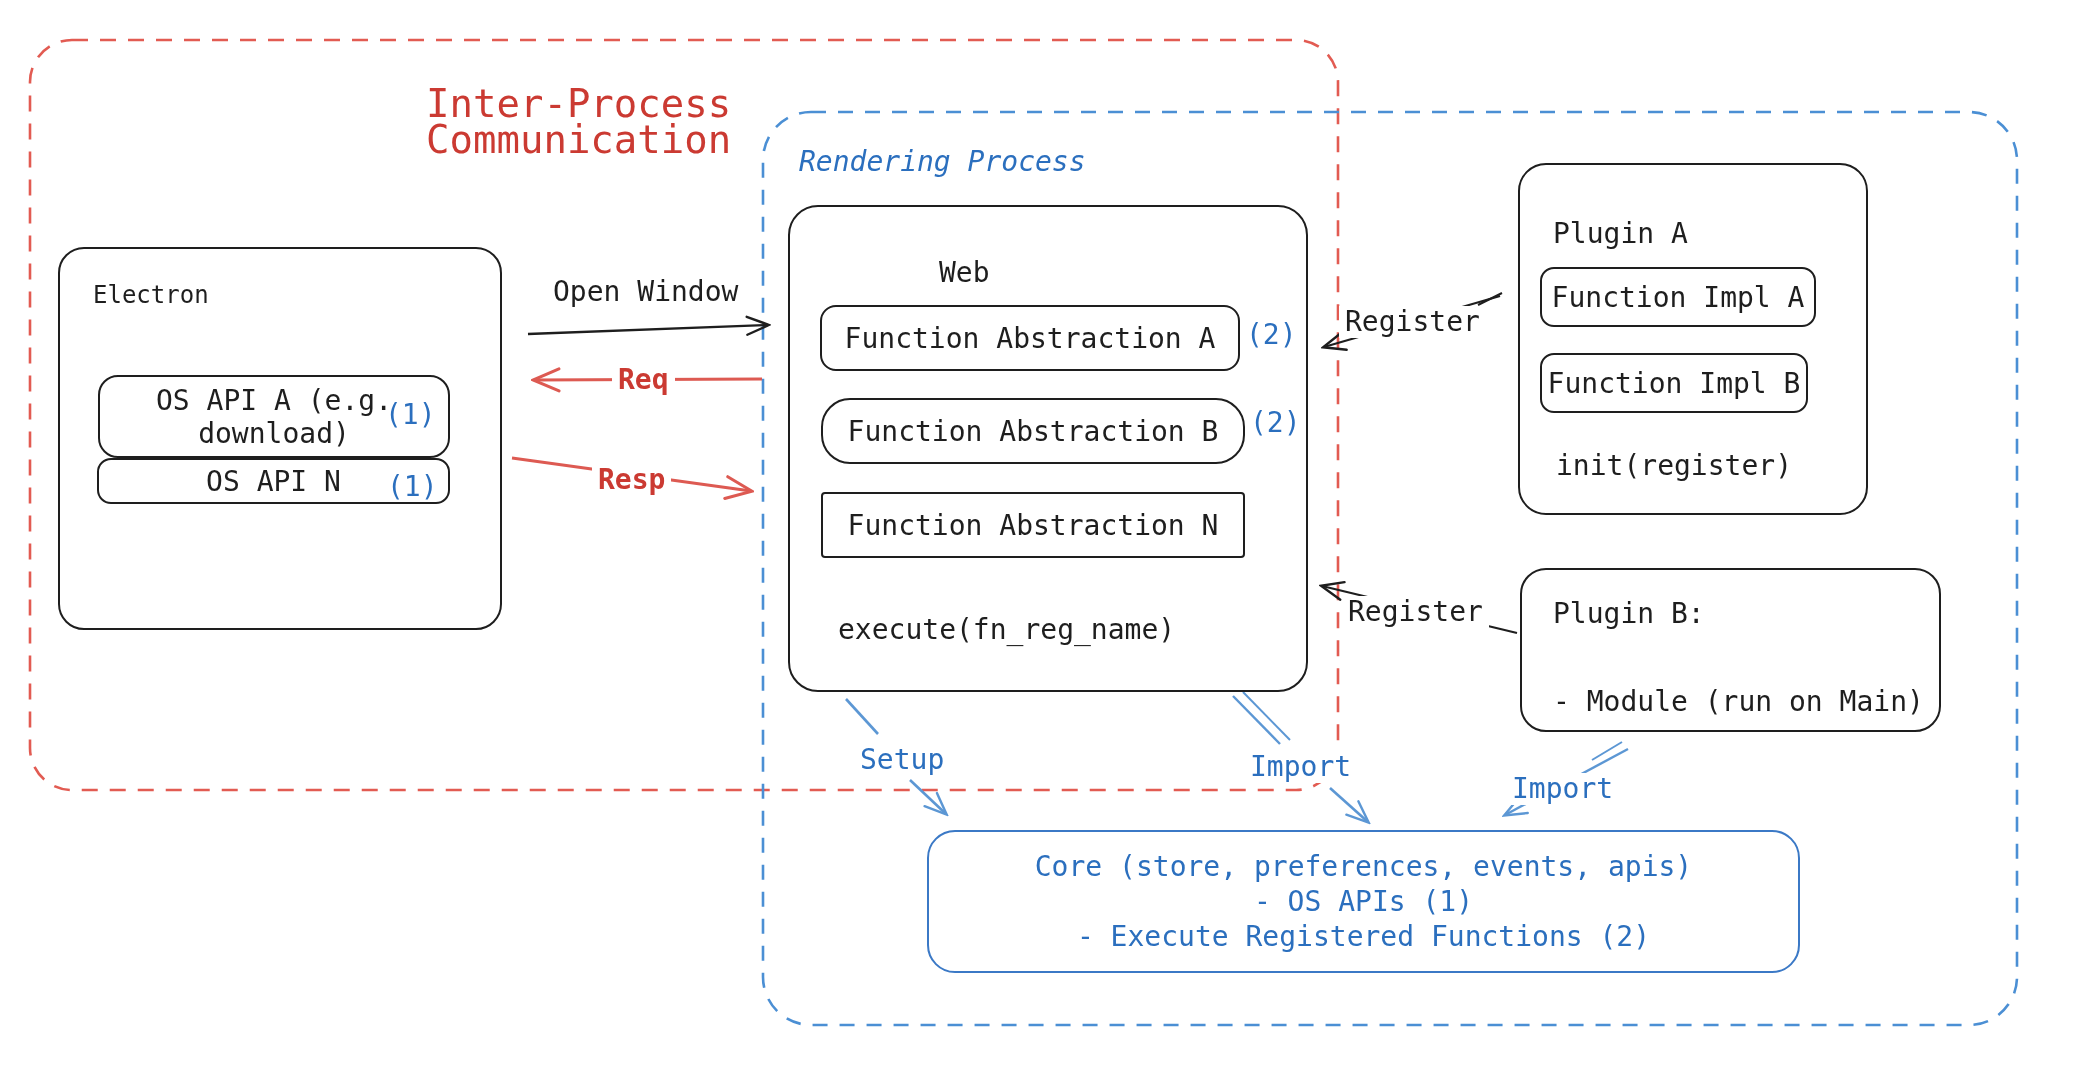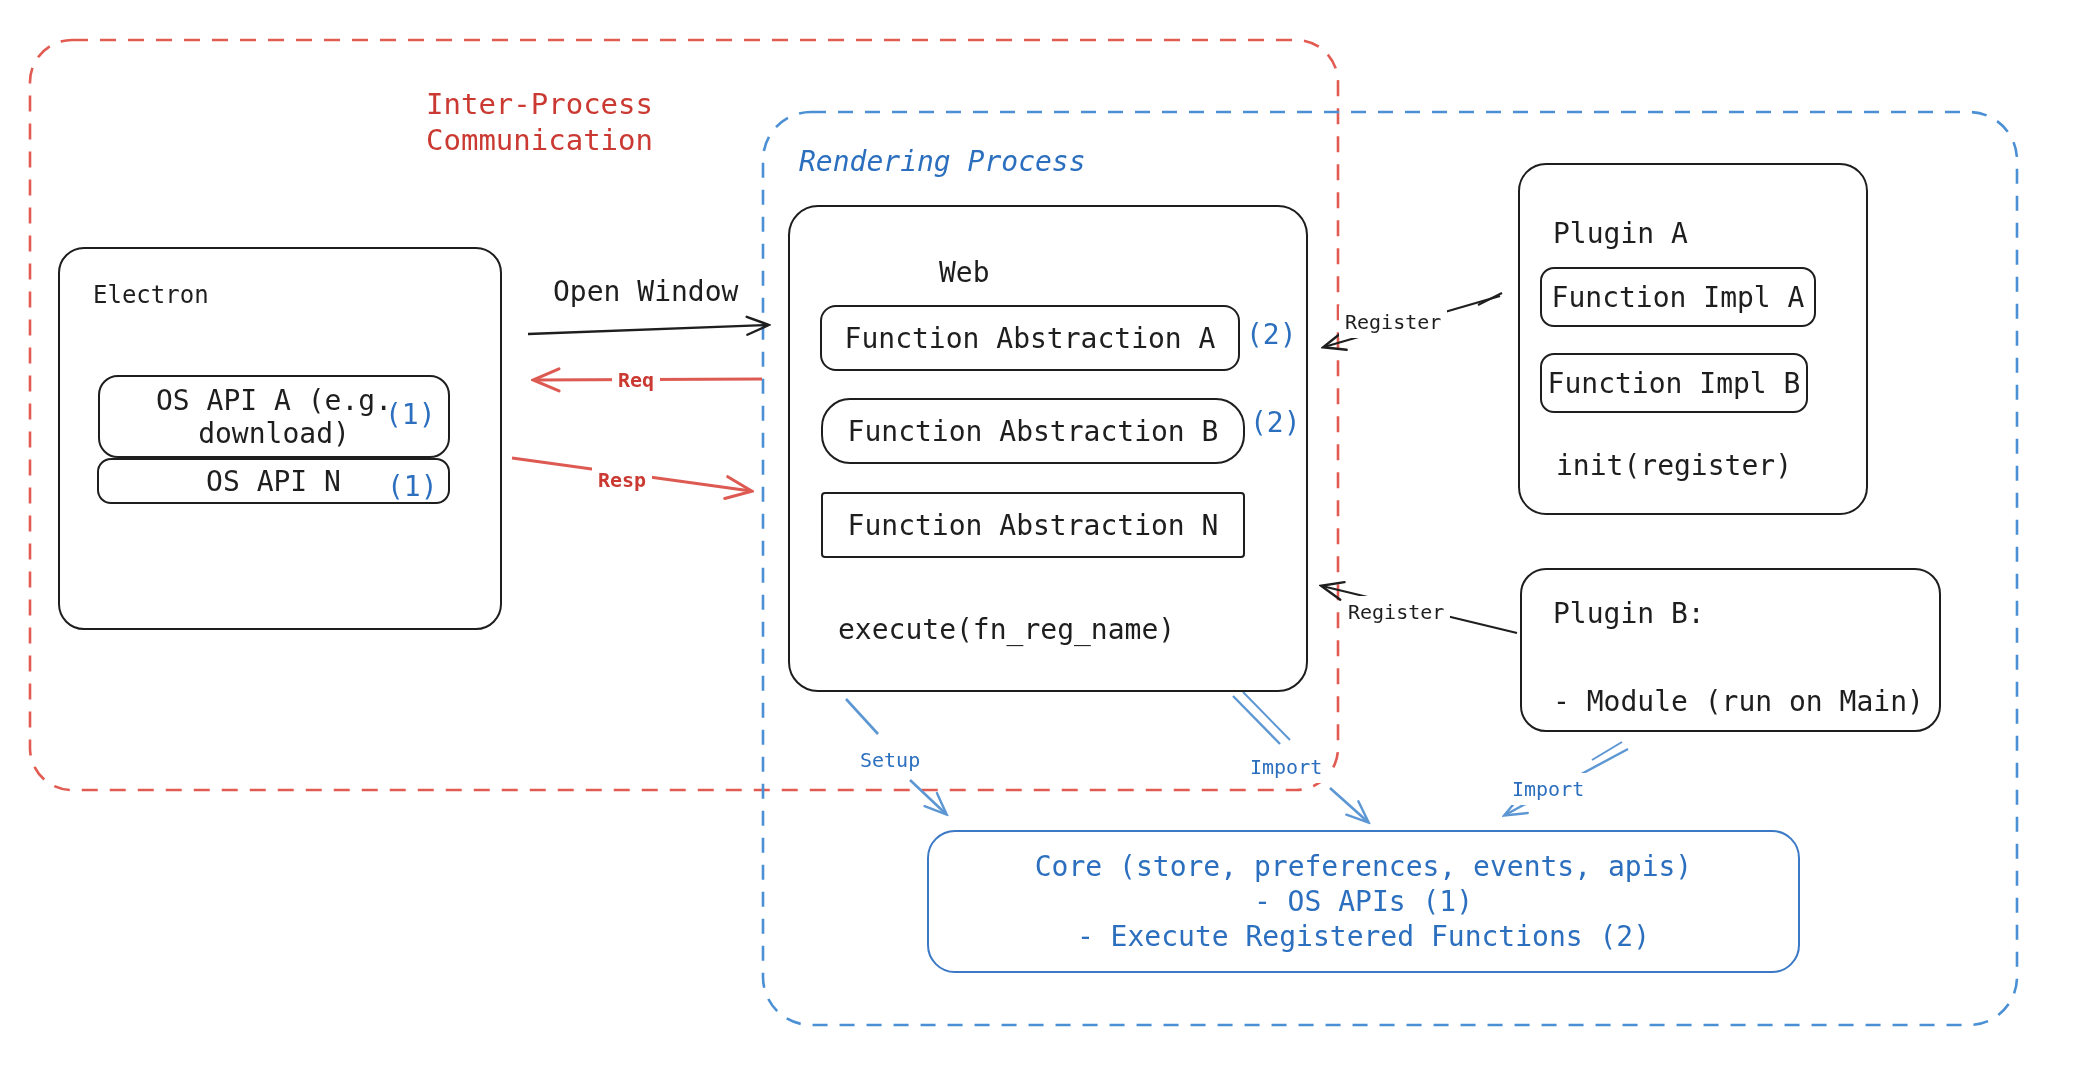--- a/index.html
+++ b/index.html
@@ -24,24 +24,24 @@
   }
   .center-txt{
     display:flex;align-items:center;justify-content:center;
     text-align:center;
   }
   .blue{color:#2b6fbe;}
   .red{color:#cb3a32;}
   .lbl{
     position:absolute;z-index:4;
     background:#ffffff;padding:0 6px;
-    font-size:20px;line-height:32px;white-space:pre;
+    font-size:28px;line-height:32px;white-space:pre;
   }
   .ref{position:absolute;z-index:3;font-size:28px;color:#2b6fbe;white-space:pre;}
-  .dash-note{font-size:29px;line-height:36px;}
+  .dash-note{font-size:39px;line-height:36px;}
 </style>
 </head>
 <body>
 
 <div id="canvas">
 
   <svg id="wires" width="2074" height="1066" viewBox="0 0 2074 1066">
     <defs>
       <marker id="mk-black" viewBox="0 0 26 22" refX="23" refY="11" markerWidth="26" markerHeight="22" markerUnits="userSpaceOnUse" orient="auto">
         <path d="M2,2 L24,11 L2,20" fill="none" stroke="#1e1e1e" stroke-width="2.4" stroke-linecap="round"></path>

